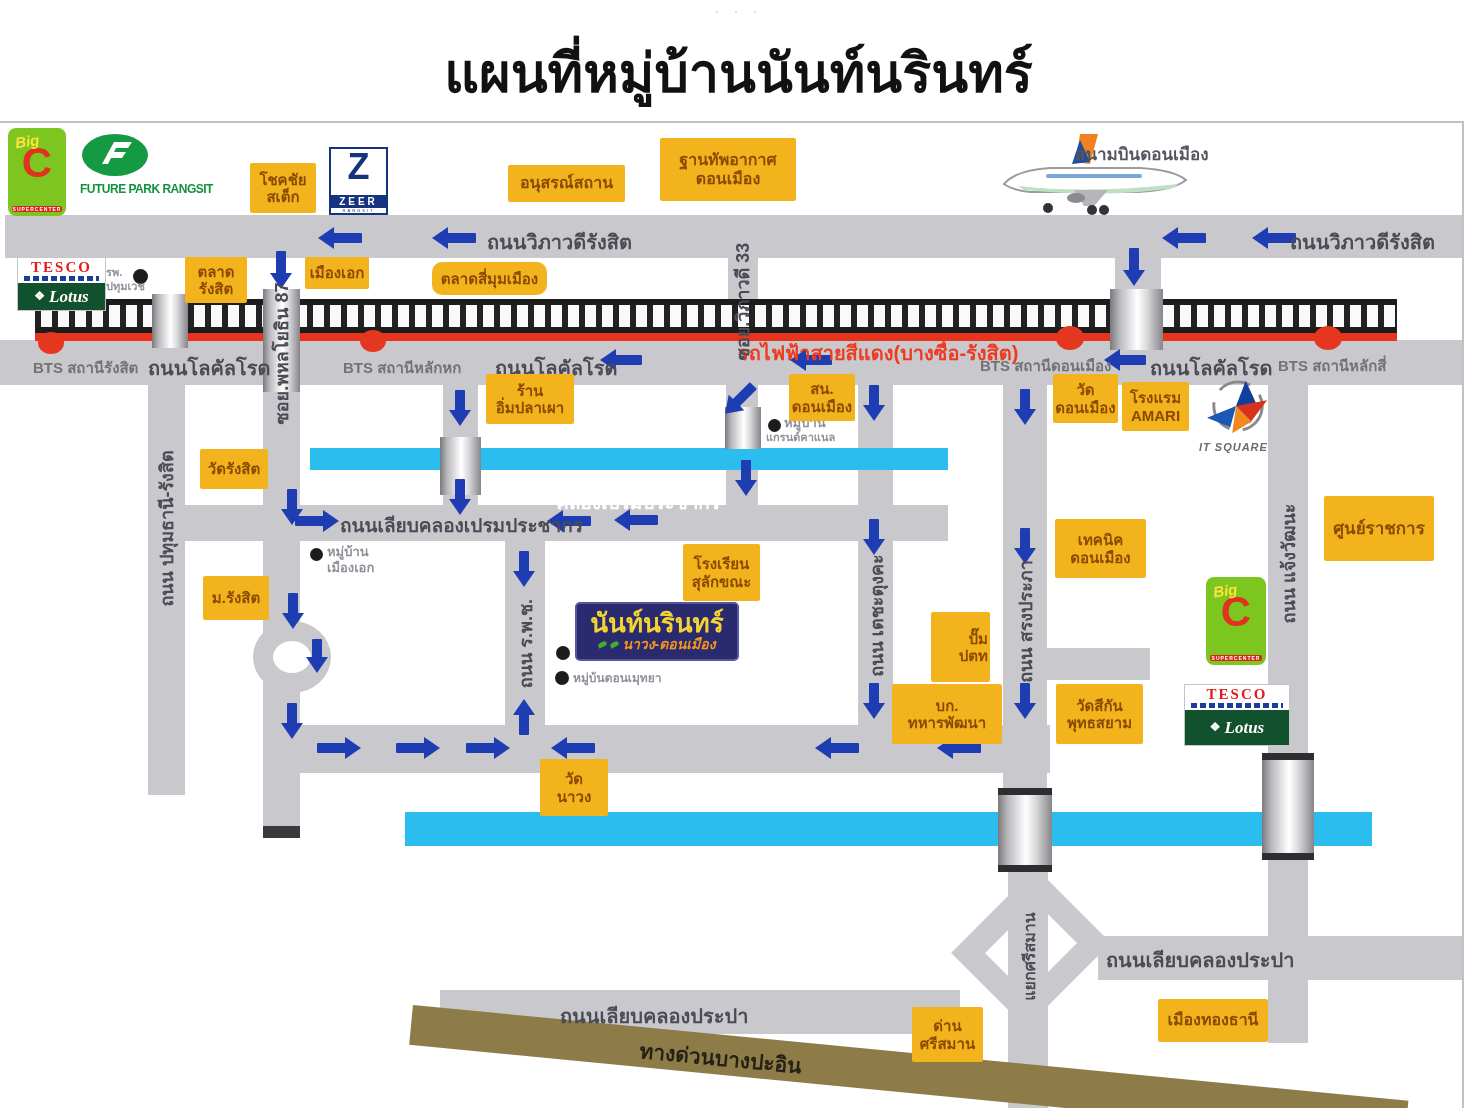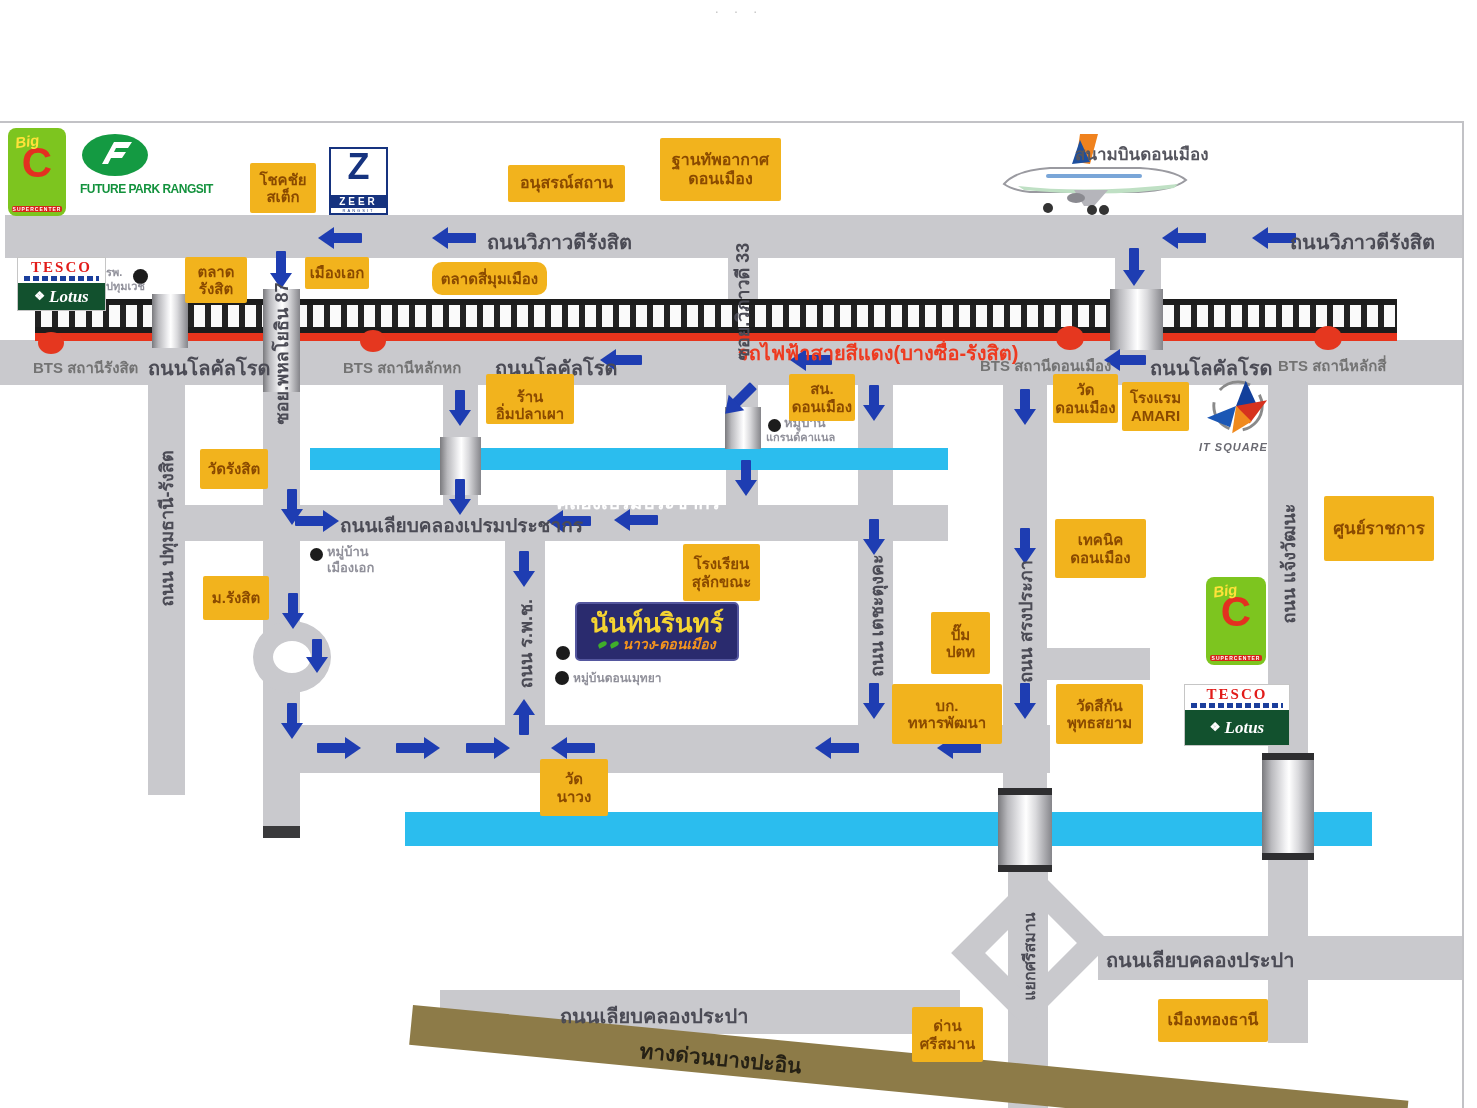--- a/index.html
+++ b/index.html
@@ -71,20 +71,21 @@
   .diamond{position:absolute;left:978px;top:888px;width:58px;height:72px;border:24px solid #c9c9cd;transform:rotate(45deg);z-index:1;}
   .redlbl{position:absolute;color:#ee3a20;font-weight:bold;font-size:20px;white-space:nowrap;z-index:5;}
   .airport-lbl{position:absolute;color:#55555e;font-weight:bold;font-size:17px;z-index:6;white-space:nowrap;}
 </style>
 </head>
 <body>
 
 <div id="stage">
 
   <div id="hdots">· · ·</div>
+  <div id="title">แผนที่หมู่บ้านนันท์นรินทร์</div>
   <div id="frame-top"></div>
   <div id="frame-right"></div>
 
   <div class="r" style="left:5px;top:215px;width:1457px;height:43px;"></div>
   <div class="r" style="left:0;top:340px;width:1462px;height:45px;"></div>
   <div class="r" style="left:148px;top:505px;width:800px;height:36px;"></div>
   <div class="r" style="left:280px;top:725px;width:770px;height:48px;"></div>
   <div class="r" style="left:440px;top:990px;width:520px;height:44px;"></div>
   <div class="r" style="left:1098px;top:936px;width:364px;height:44px;"></div>
   <div class="r" style="left:1047px;top:648px;width:103px;height:32px;"></div>
@@ -189,41 +190,41 @@
   <div class="arr L" style="left:815px;top:737px;"></div>
   <div class="arr L" style="left:937px;top:737px;"></div>
 
   <div class="poi" style="left:250px;top:163px;width:66px;height:50px;">
     <div>โชคชัย</div>
     <div>สเต็ก</div>
   </div>
   <div class="poi" style="left:508px;top:165px;width:117px;height:37px;font-size:16px;">
     <div>อนุสรณ์สถาน</div>
   </div>
-  <div class="poi" style="left:660px;top:138px;width:121px;height:63px;font-size:16px;">
+  <div class="poi" style="left:660px;top:138px;width:136px;height:63px;font-size:16px;">
     <div>ฐานทัพอากาศ</div>
     <div>ดอนเมือง</div>
   </div>
   <div class="poi" style="left:185px;top:257px;width:62px;height:46px;">
     <div>ตลาด</div>
     <div>รังสิต</div>
   </div>
   <div class="poi" style="left:305px;top:257px;width:64px;height:32px;">
     <div>เมืองเอก</div>
   </div>
   <div class="poi" style="left:432px;top:262px;width:115px;height:33px;border-radius:10px;">
     <div>ตลาดสี่มุมเมือง</div>
   </div>
   <div class="poi" style="left:200px;top:449px;width:68px;height:40px;">
     <div>วัดรังสิต</div>
   </div>
   <div class="poi" style="left:203px;top:576px;width:66px;height:44px;">
     <div>ม.รังสิต</div>
   </div>
-  <div class="poi" style="left:486px;top:374px;width:88px;height:50px;justify-content:flex-end;">
+  <div class="poi" style="left:486px;top:374px;width:88px;height:50px;">
     <div>ร้าน</div>
     <div>อิ่มปลาเผา</div>
   </div>
   <div class="poi" style="left:789px;top:374px;width:66px;height:47px;">
     <div>สน.</div>
     <div>ดอนเมือง</div>
   </div>
   <div class="poi" style="left:1053px;top:374px;width:65px;height:49px;">
     <div>วัด</div>
     <div>ดอนเมือง</div>
@@ -236,21 +237,21 @@
     <div>โรงเรียน</div>
     <div>สุลักขณะ</div>
   </div>
   <div class="poi" style="left:1055px;top:519px;width:91px;height:59px;">
     <div>เทคนิค</div>
     <div>ดอนเมือง</div>
   </div>
   <div class="poi" style="left:1324px;top:496px;width:110px;height:65px;font-size:17px;">
     <div>ศูนย์ราชการ</div>
   </div>
-  <div class="poi" style="left:931px;top:612px;width:59px;height:62px;">
+  <div class="poi" style="left:931px;top:612px;width:59px;height:70px;text-align:right;">
     <div>ปั๊ม</div>
     <div>ปตท</div>
   </div>
   <div class="poi" style="left:892px;top:684px;width:110px;height:60px;">
     <div>บก.</div>
     <div>ทหารพัฒนา</div>
   </div>
   <div class="poi" style="left:1056px;top:684px;width:87px;height:60px;">
     <div>วัดสีกัน</div>
     <div>พุทธสยาม</div>

